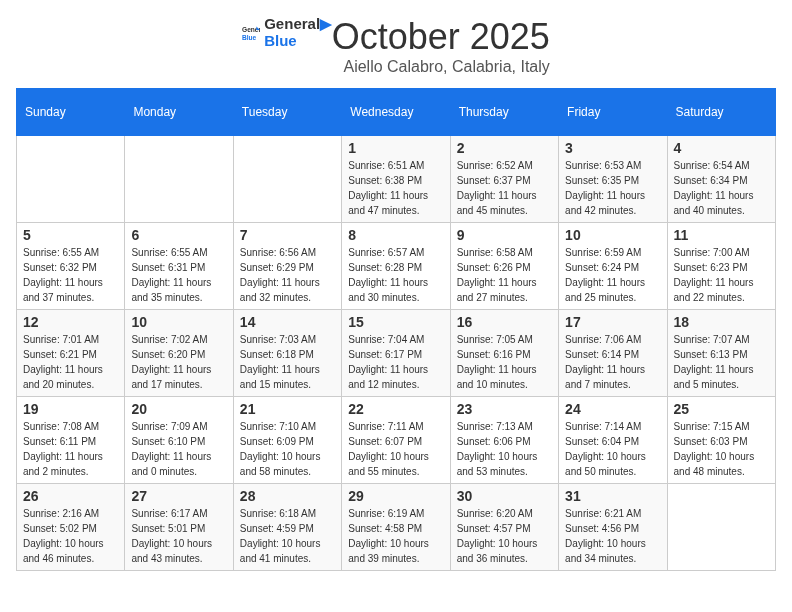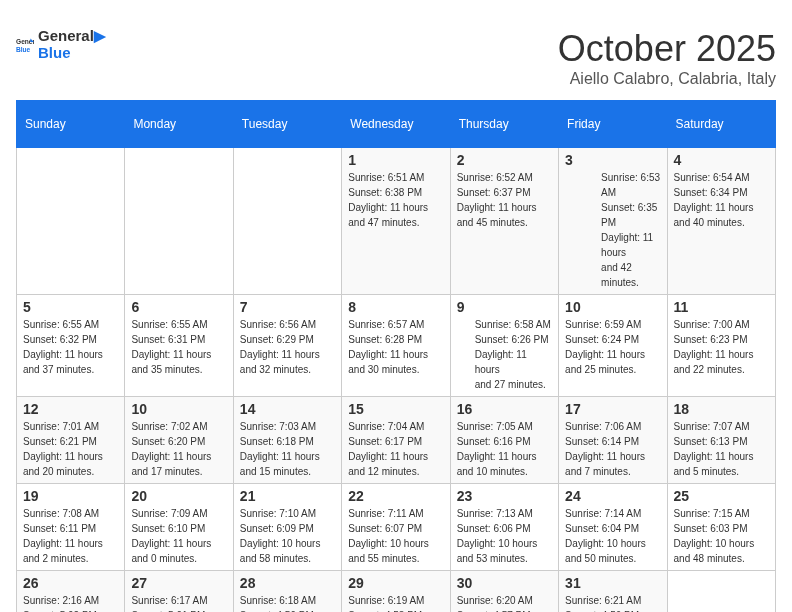--- a/index.html
+++ b/index.html
@@ -6,23 +6,22 @@
     body {
       font-family: Arial, sans-serif;
       background: #fff;
       width: 792px;
       min-height: 612px;
       padding: 16px;
     }
     .header {
       display: flex;
       align-items: flex-start;
-      justify-content: space-between;
+      justify-content: center;
       margin-bottom: 12px;
-      margin-top: 12px;
     }
     .logo {
       display: flex;
       align-items: center;
       gap: 4px;
     }
     .logo-icon {
       width: 18px;
       height: 18px;
     }
@@ -115,21 +114,21 @@
         </td>
         <td>
           <span class="day-num">2</span>
           <div class="day-info" style="white-space: pre-line;">Sunrise: 6:52 AM
 Sunset: 6:37 PM
 Daylight: 11 hours
 and 45 minutes.</div>
         </td>
         <td>
           <span class="day-num">3</span>
-          <div class="day-info" style="white-space: pre-line; margin-left: 36px;">Sunrise: 6:53 AM
+          <div class="day-info" style="white-space: pre-line;">Sunrise: 6:53 AM
 Sunset: 6:35 PM
 Daylight: 11 hours
 and 42 minutes.</div>
         </td>
         <td>
           <span class="day-num">4</span>
           <div class="day-info" style="white-space: pre-line;">Sunrise: 6:54 AM
 Sunset: 6:34 PM
 Daylight: 11 hours
 and 40 minutes.</div>
@@ -159,21 +158,21 @@
         </td>
         <td>
           <span class="day-num">8</span>
           <div class="day-info" style="white-space: pre-line;">Sunrise: 6:57 AM
 Sunset: 6:28 PM
 Daylight: 11 hours
 and 30 minutes.</div>
         </td>
         <td>
           <span class="day-num">9</span>
-          <div class="day-info" style="white-space: pre-line; margin-left: 18px;">Sunrise: 6:58 AM
+          <div class="day-info" style="white-space: pre-line;">Sunrise: 6:58 AM
 Sunset: 6:26 PM
 Daylight: 11 hours
 and 27 minutes.</div>
         </td>
         <td>
           <span class="day-num">10</span>
           <div class="day-info" style="white-space: pre-line;">Sunrise: 6:59 AM
 Sunset: 6:24 PM
 Daylight: 11 hours
 and 25 minutes.</div>

